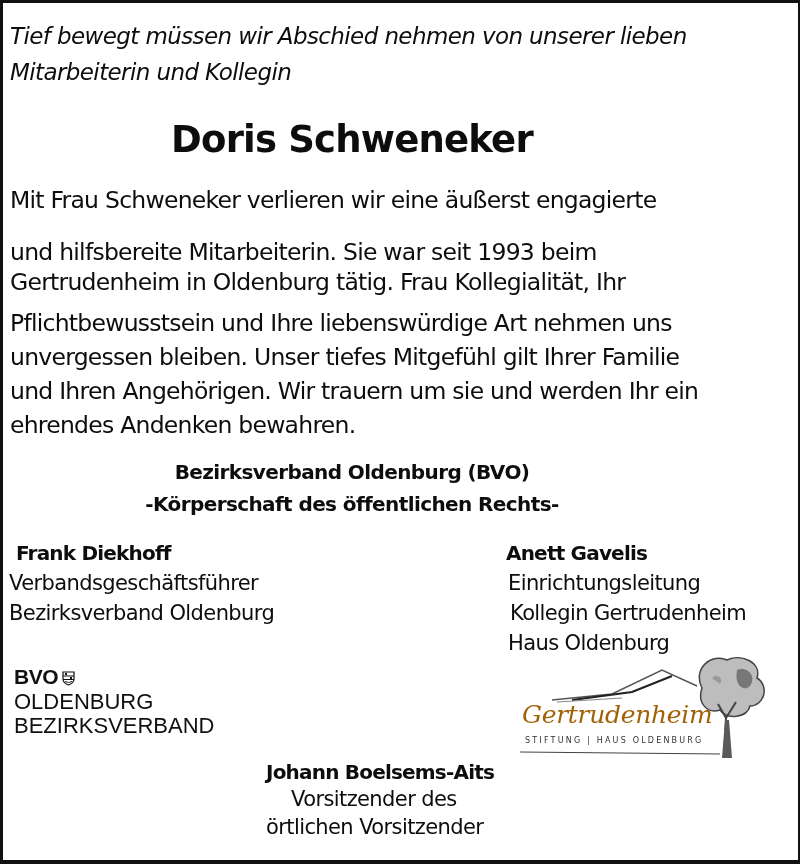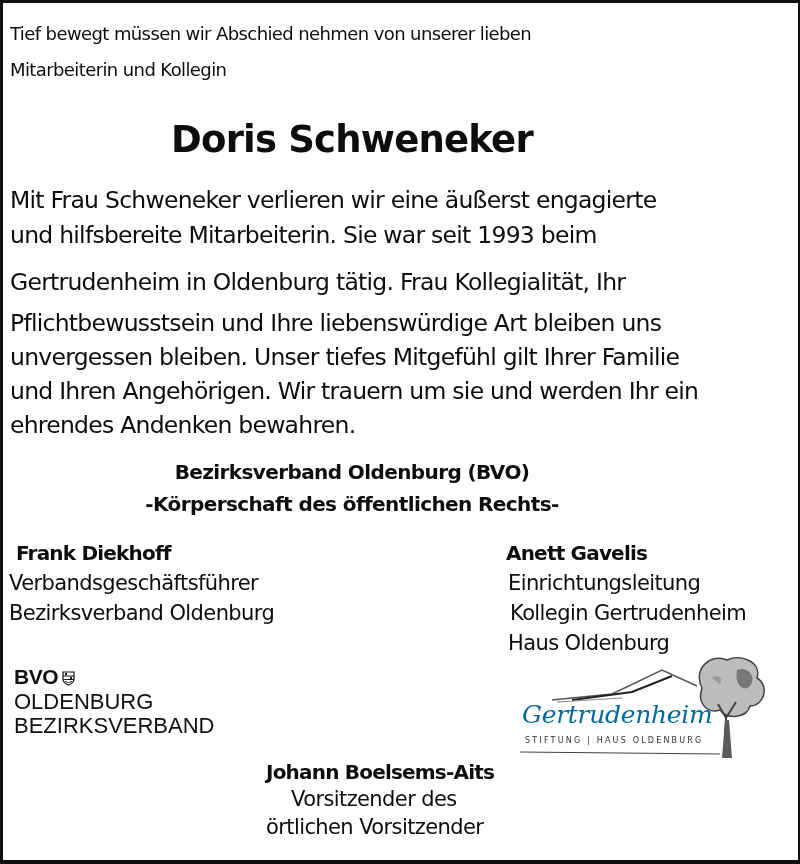--- a/index.html
+++ b/index.html
@@ -5,49 +5,49 @@
   html, body { margin: 0; padding: 0; background: #ffffff; }
   body { width: 800px; height: 864px; position: relative; overflow: hidden; }
   .frame {
     position: absolute; left: 0; top: 0; width: 800px; height: 864px;
     box-sizing: border-box;
     border-top: 3px solid #111; border-left: 3px solid #111;
     border-bottom: 4px solid #111; border-right: 2px solid #111;
     background: #fff;
   }
   .t { position: absolute; color: #0d0d0d; font-family: "DejaVu Sans", sans-serif; white-space: nowrap; }
-  .intro { font-size: 18px; letter-spacing: -0.6px; }
+  .intro { font-size: 23px; letter-spacing: -0.6px; font-style: italic; }
   .name { font-size: 37px; font-weight: bold; letter-spacing: -0.8px; }
   .body { font-size: 23.5px; letter-spacing: -0.75px; }
   .org { font-size: 20px; font-weight: bold; letter-spacing: -0.6px; }
   .sig-name { font-size: 20px; font-weight: bold; letter-spacing: -0.8px; }
   .sig-role { font-size: 21px; letter-spacing: -0.6px; }
   .center { left: 0; width: 704px; text-align: center; }
   .bvo-logo { position: absolute; left: 14px; top: 666px; font-family: "Liberation Sans", sans-serif; color: #111; }
   .bvo-logo .bvo { font-size: 21px; font-weight: bold; line-height: 22px; letter-spacing: -0.5px; }
   .bvo-logo .line { font-size: 22px; line-height: 24px; letter-spacing: 0px; }
   .crest { display: inline-block; vertical-align: top; margin-left: 4px; margin-top: 2px; }
   .gh-logo { position: absolute; left: 512px; top: 648px; width: 260px; height: 110px; }
-  .gh-title { position: absolute; left: 10px; top: 52px; font-family: "DejaVu Serif", serif; font-style: italic; font-size: 25px; color: #0369a1; letter-spacing: -0.3px; }
+  .gh-title { position: absolute; left: 10px; top: 52px; font-family: "DejaVu Serif", serif; font-style: italic; font-size: 25px; color: #a16207; letter-spacing: -0.3px; }
   .gh-sub { position: absolute; left: 13px; top: 88px; font-family: "DejaVu Sans", sans-serif; font-size: 8px; letter-spacing: 2.2px; color: #333; }
 </style>
 </head>
 <body>
 
 <div class="frame"></div>
 
 <div class="t intro" style="left:10px; top:23px;">Tief bewegt müssen wir Abschied nehmen von unserer lieben</div>
 <div class="t intro" style="left:10px; top:59px;">Mitarbeiterin und Kollegin</div>
 
 <div class="t name center" style="top:118px;">Doris Schweneker</div>
 
 <div class="t body" style="left:10px; top:186px;">Mit Frau Schweneker verlieren wir eine äußerst engagierte</div>
-<div class="t body" style="left:10px; top:221px;">und hilfsbereite Mitarbeiterin. Sie war seit 1993 beim</div>
+<div class="t body" style="left:10px; top:238px;">und hilfsbereite Mitarbeiterin. Sie war seit 1993 beim</div>
 <div class="t body" style="left:10px; top:268px;">Gertrudenheim in Oldenburg tätig. Frau Kollegialität, Ihr</div>
-<div class="t body" style="left:10px; top:309px;">Pflichtbewusstsein und Ihre liebenswürdige Art bleiben uns</div>
+<div class="t body" style="left:10px; top:309px;">Pflichtbewusstsein und Ihre liebenswürdige Art nehmen uns</div>
 <div class="t body" style="left:10px; top:343px;">unvergessen bleiben. Unser tiefes Mitgefühl gilt Ihrer Familie</div>
 <div class="t body" style="left:10px; top:377px;">und Ihren Angehörigen. Wir trauern um sie und werden Ihr ein</div>
 <div class="t body" style="left:10px; top:411px;">ehrendes Andenken bewahren.</div>
 
 <div class="t org center" style="top:460px;">Bezirksverband Oldenburg (BVO)</div>
 <div class="t org center" style="top:492px;">-Körperschaft des öffentlichen Rechts-</div>
 
 <div class="t sig-name" style="left:16px; top:541px;">Frank Diekhoff</div>
 <div class="t sig-role" style="left:9px; top:571px;">Verbandsgeschäftsführer</div>
 <div class="t sig-role" style="left:9px; top:601px;">Bezirksverband Oldenburg</div>

